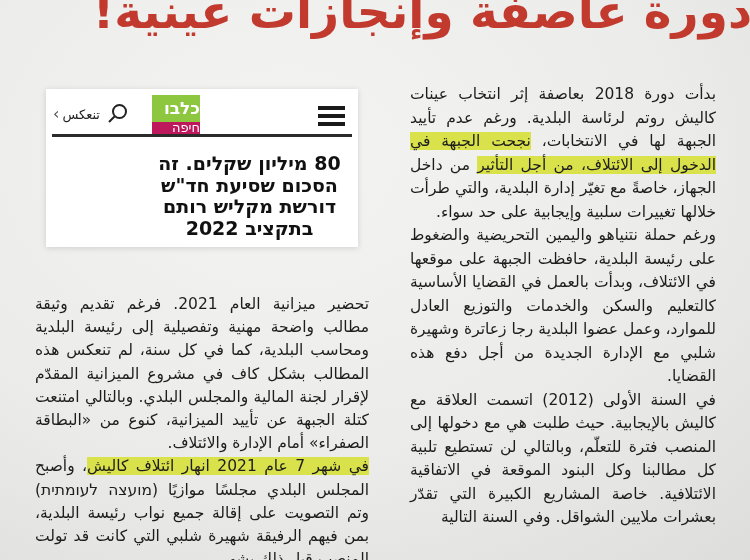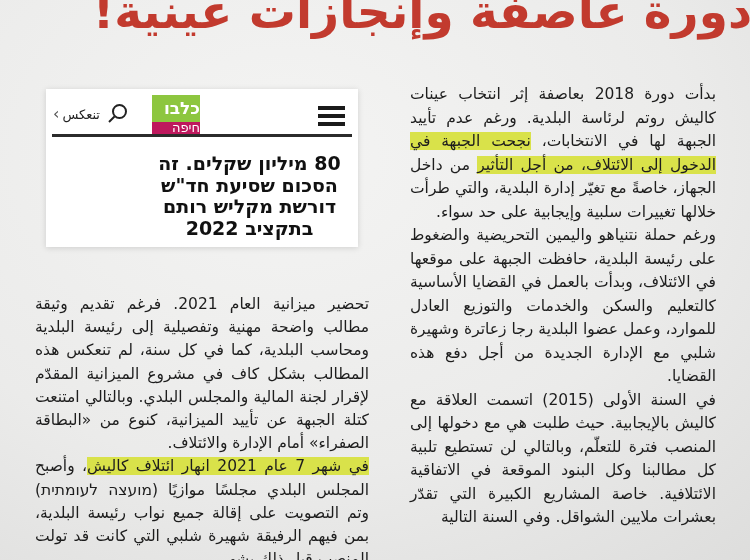--- a/index.html
+++ b/index.html
@@ -65,18 +65,18 @@
       <line x1="8.5" y1="14.5" x2="3" y2="20" stroke="#222" stroke-width="2"></line>
     </svg>
   </div>
   <div class="separator"></div>
   <div class="embed-headline">80 מיליון שקלים. זה הסכום שסיעת חד"ש דורשת מקליש רותם בתקציב 2022</div>
 </div>
 
 <div class="col col-right">
     <p><span>بدأت دورة 2018 بعاصفة إثر انتخاب عينات كاليش روتم لرئاسة البلدية. ورغم عدم تأييد الجبهة لها في الانتخابات، </span><mark>نجحت الجبهة في الدخول إلى الائتلاف، من أجل التأثير</mark><span> من داخل الجهاز، خاصةً مع تغيّر إدارة البلدية، والتي طرأت خلالها تغييرات سلبية وإيجابية على حد سواء.</span></p>
     <p><span>ورغم حملة نتنياهو واليمين التحريضية والضغوط على رئيسة البلدية، حافظت الجبهة على موقعها في الائتلاف، وبدأت بالعمل في القضايا الأساسية كالتعليم والسكن والخدمات والتوزيع العادل للموارد، وعمل عضوا البلدية رجا زعاترة وشهيرة شلبي مع الإدارة الجديدة من أجل دفع هذه القضايا.</span></p>
-    <p><span>في السنة الأولى (2015) اتسمت العلاقة مع كاليش بالإيجابية. حيث طلبت هي مع دخولها إلى المنصب فترة للتعلّم، وبالتالي لن تستطيع تلبية كل مطالبنا وكل البنود الموقعة في الاتفاقية الائتلافية. خاصة المشاريع الكبيرة التي تقدّر بعشرات ملايين الشواقل. وفي السنة التالية</span></p>
+    <p><span>في السنة الأولى (2012) اتسمت العلاقة مع كاليش بالإيجابية. حيث طلبت هي مع دخولها إلى المنصب فترة للتعلّم، وبالتالي لن تستطيع تلبية كل مطالبنا وكل البنود الموقعة في الاتفاقية الائتلافية. خاصة المشاريع الكبيرة التي تقدّر بعشرات ملايين الشواقل. وفي السنة التالية</span></p>
   </div>
 <div class="col col-left">
     <p><span>تحضير ميزانية العام 2021. فرغم تقديم وثيقة مطالب واضحة مهنية وتفصيلية إلى رئيسة البلدية ومحاسب البلدية، كما في كل سنة، لم تنعكس هذه المطالب بشكل كاف في مشروع الميزانية المقدّم لإقرار لجنة المالية والمجلس البلدي. وبالتالي امتنعت كتلة الجبهة عن تأييد الميزانية، كنوع من «البطاقة الصفراء» أمام الإدارة والائتلاف.</span></p>
     <p><mark>في شهر 7 عام 2021 انهار ائتلاف كاليش</mark><span>، وأصبح المجلس البلدي مجلسًا موازيًا (מועצה לעומתית) وتم التصويت على إقالة جميع نواب رئيسة البلدية، بمن فيهم الرفيقة شهيرة شلبي التي كانت قد تولت المنصب قبل ذلك بشهر.</span></p>
   </div>
 
 </body></html>

